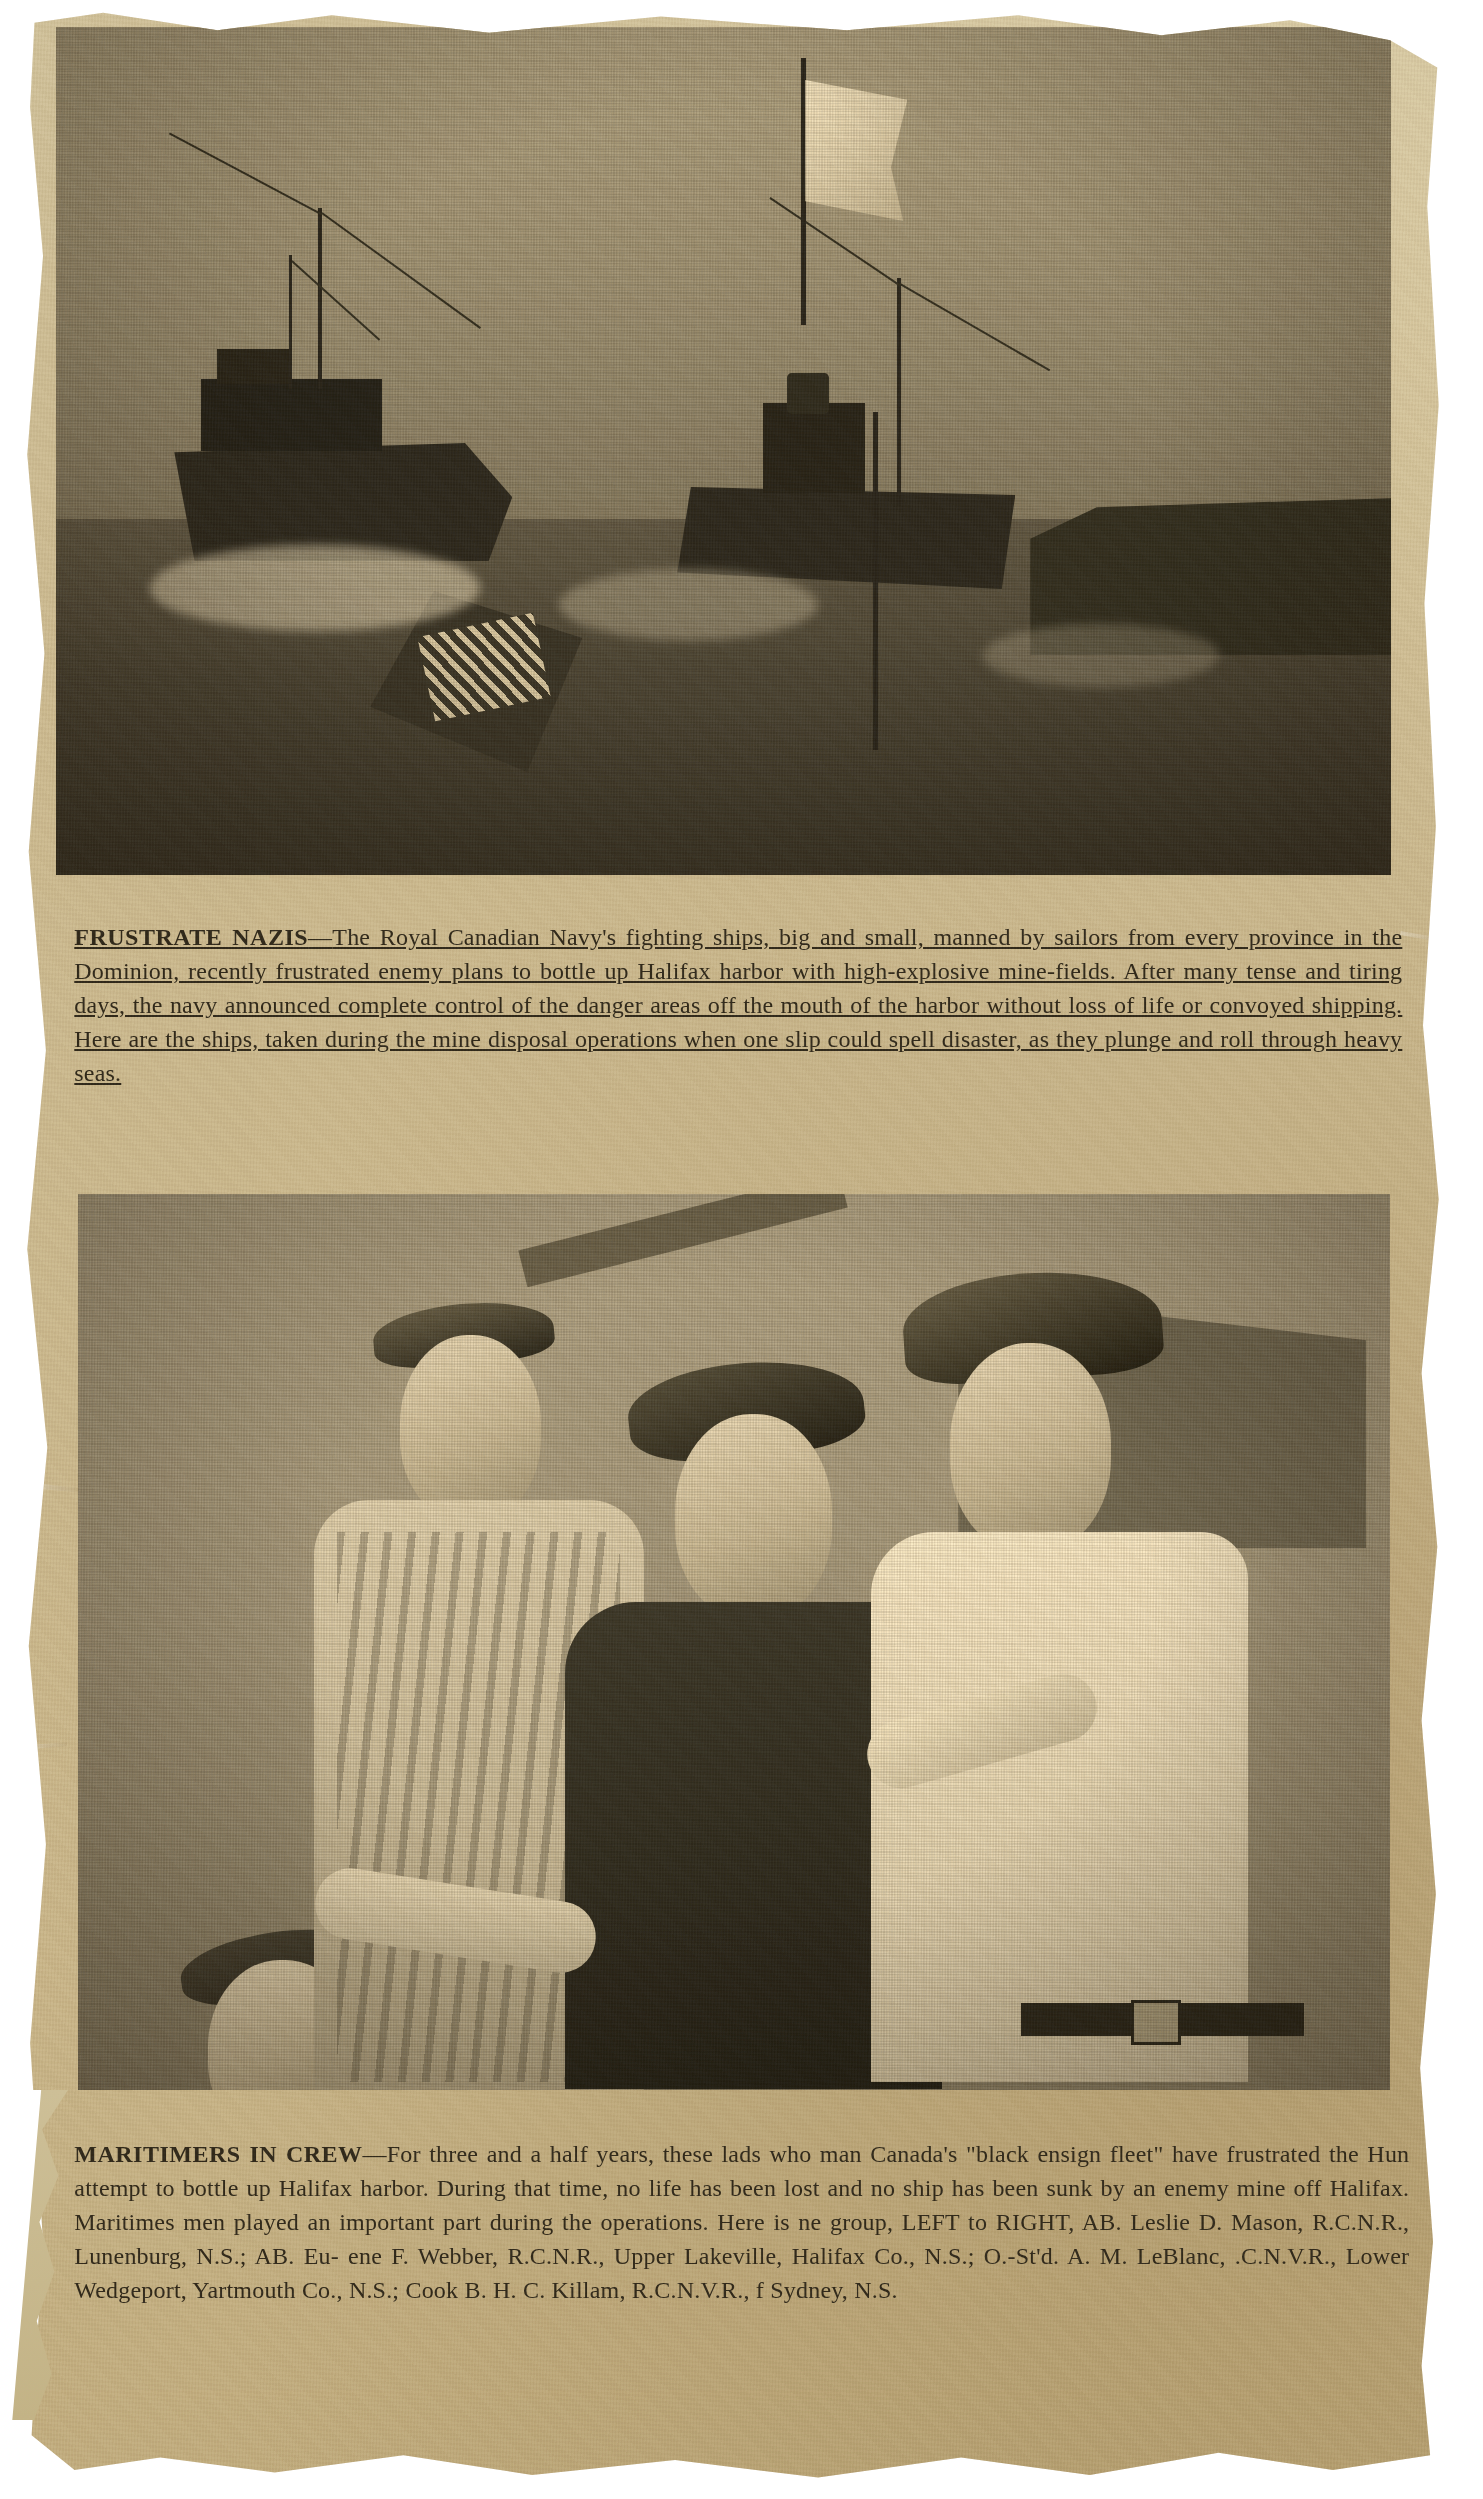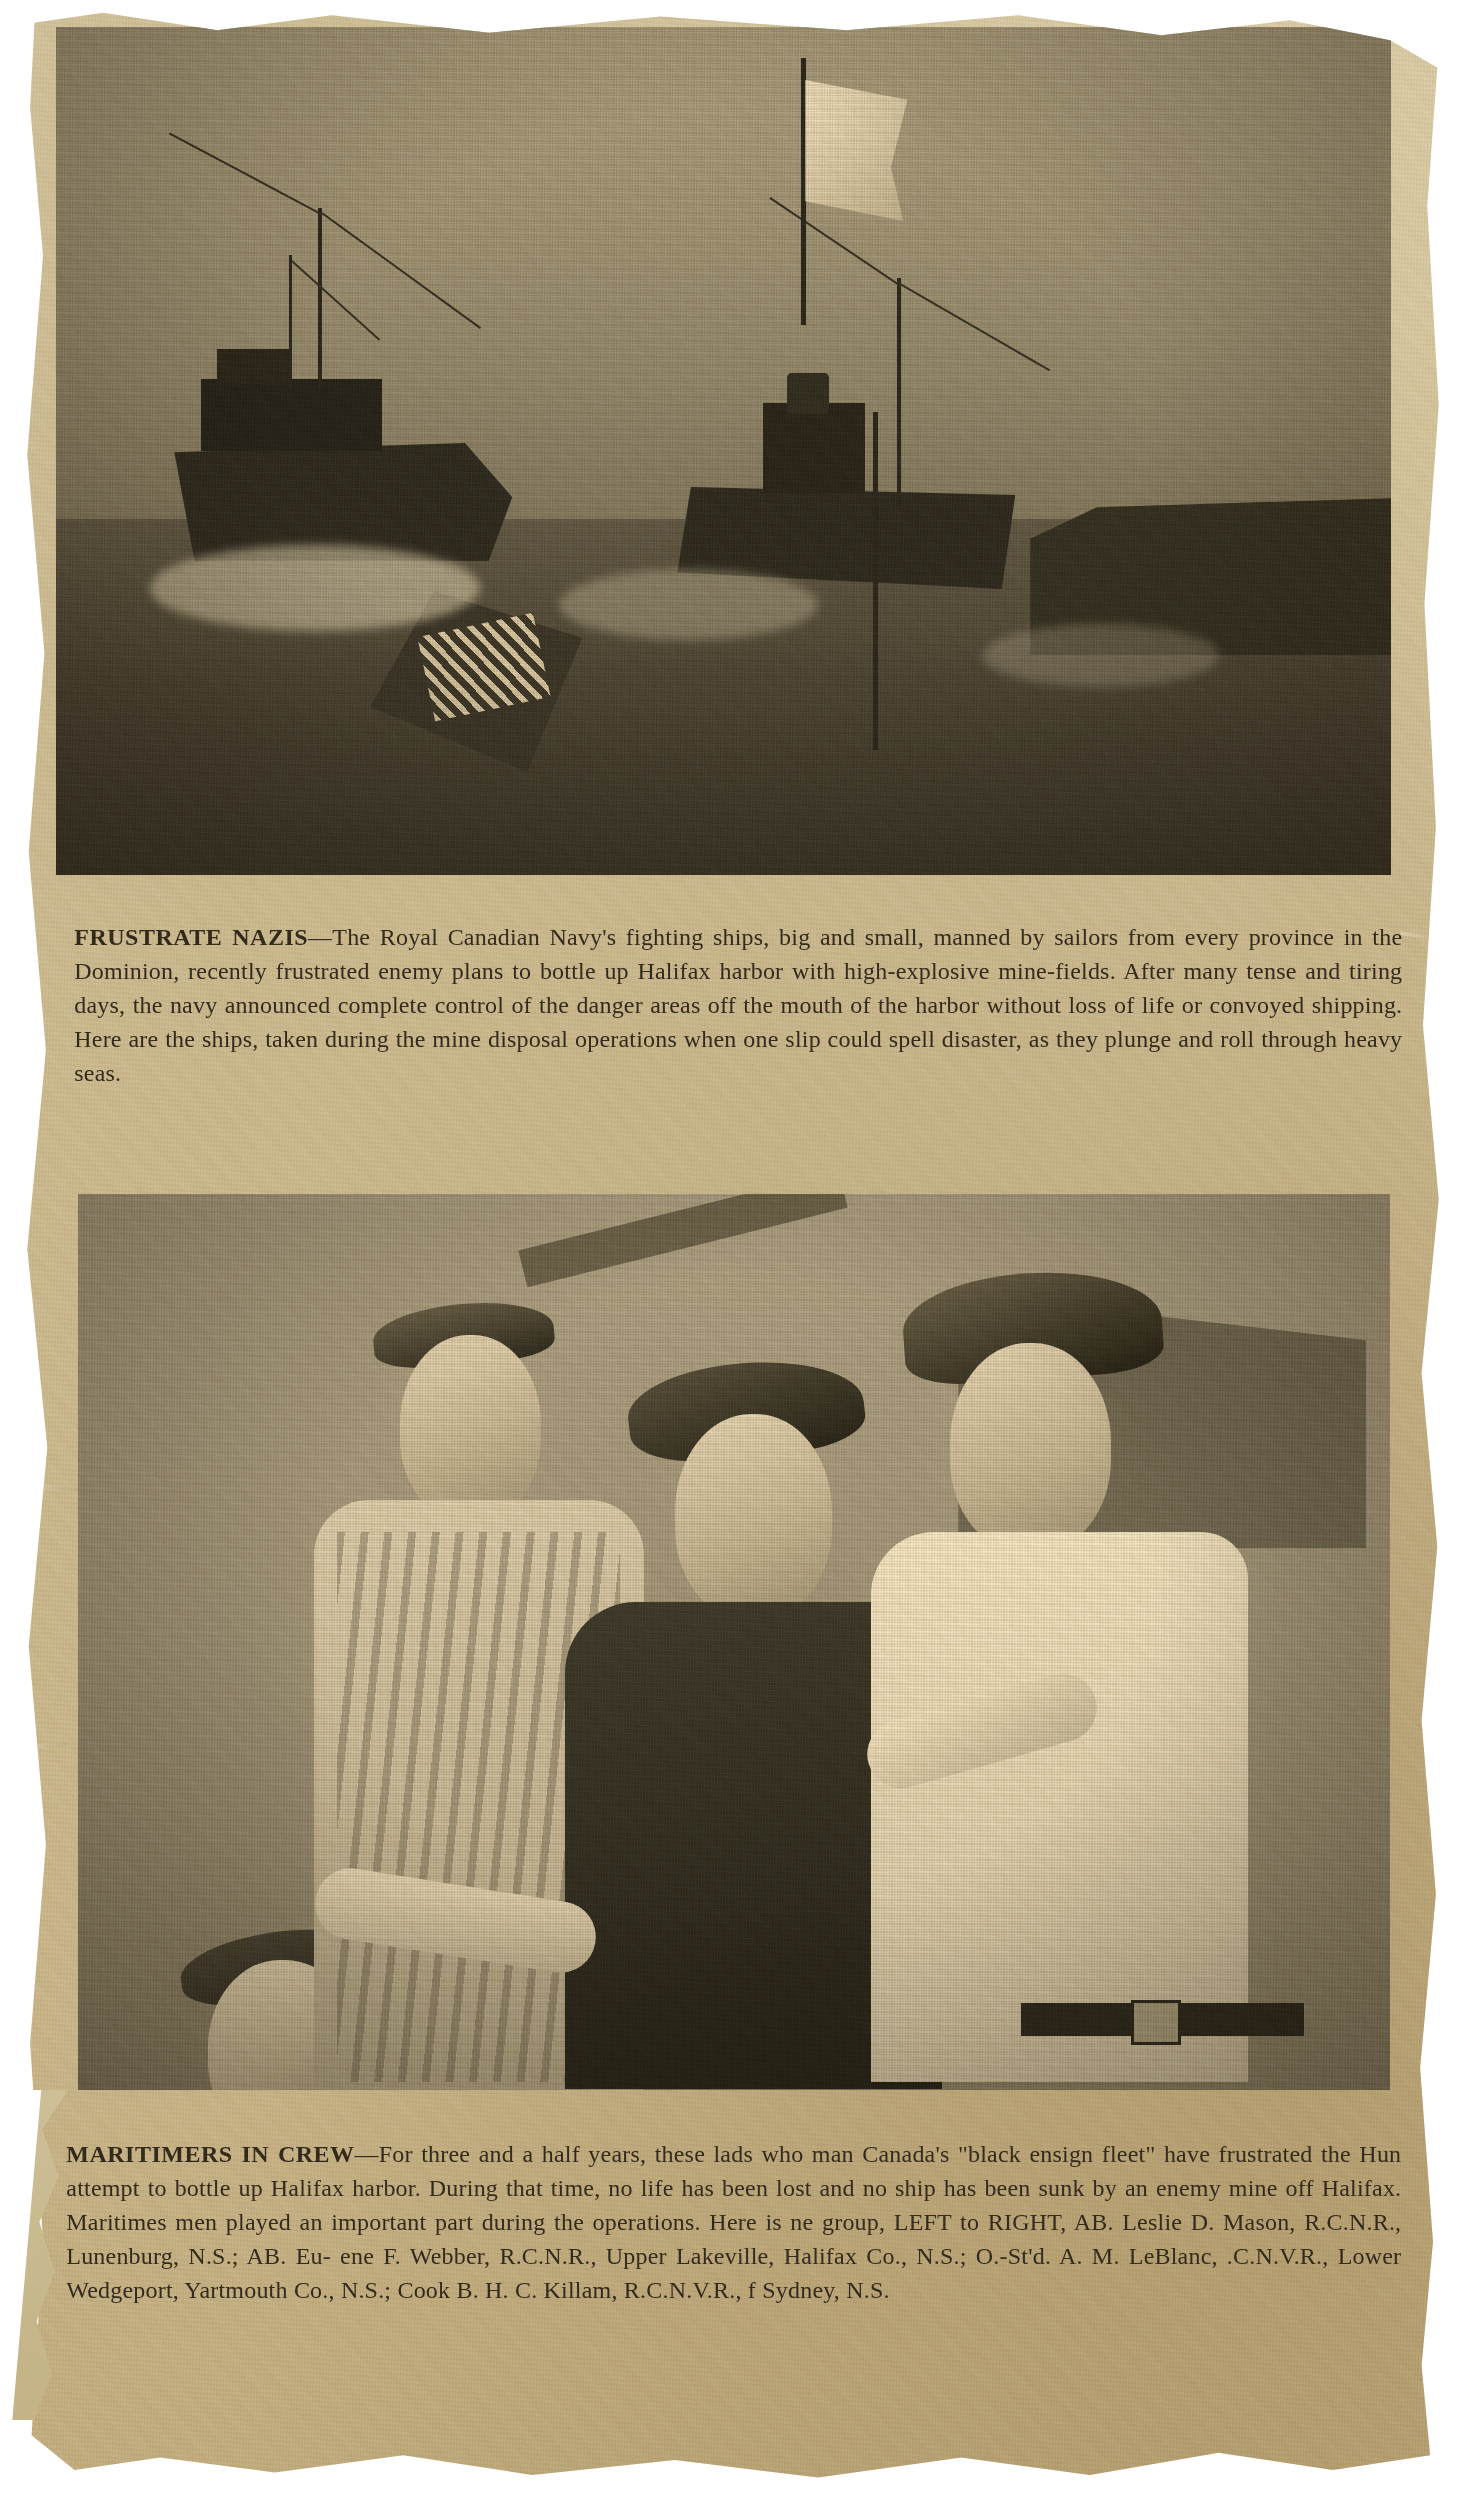--- a/index.html
+++ b/index.html
@@ -156,23 +156,24 @@
     letter-spacing: 0.2px;
   }
   .caption b {
     font-weight: bold;
     letter-spacing: 0.5px;
   }
   #caption-ships {
     left: 57px;
     top: 888px;
     width: 1328px;
+    text-decoration: underline;
   }
   #caption-sailors {
-    left: 49px;
+    left: 57px;
     top: 2105px;
     width: 1335px;
   }
   
   #tear-mask {
     position: absolute;
     left: 0px;
     top: 2090px;
     width: 68px;
     height: 330px;

